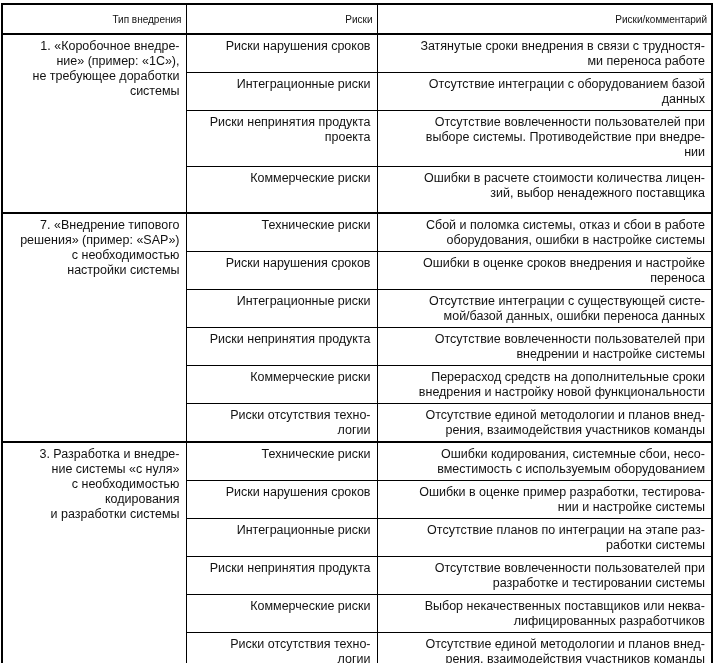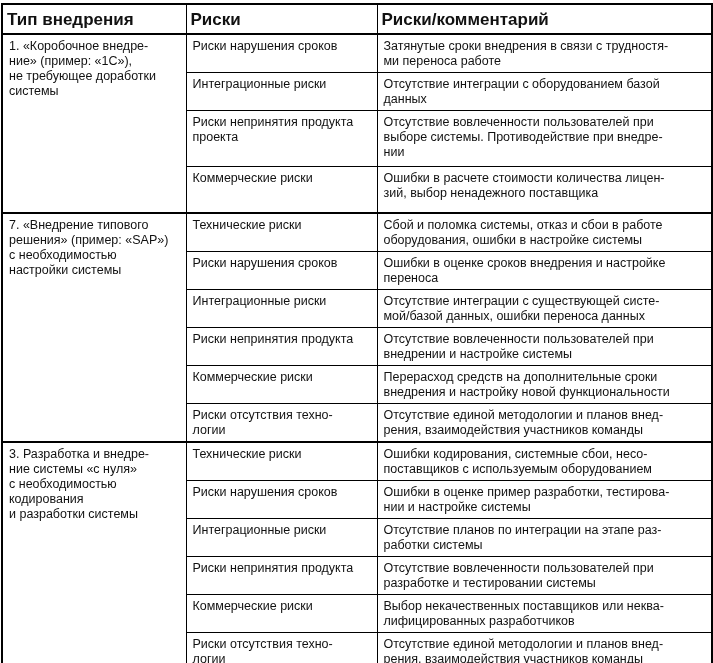--- a/index.html
+++ b/index.html
@@ -18,30 +18,30 @@
     font-size: 12.5px;
     color: #111111;
     border: 2px solid #000000;
   }
   col.c-type    { width: 184px; }
   col.c-risk    { width: 191px; }
   col.c-comment { width: 335px; }
   th, td {
     border: 1px solid #000000;
     vertical-align: top;
-    text-align: left;
+    text-align: right;
     padding: 4px 6px 3px 6px;
     line-height: 15px;
     white-space: pre-line;
     overflow: hidden;
   }
   thead th {
-    font-weight: bold;
-    font-size: 17px;
-    text-align: left;
+    font-weight: normal;
+    font-size: 10px;
+    text-align: right;
     vertical-align: middle;
     white-space: normal;
     padding: 5px 4px;
     height: 18px;
     border-bottom: 2px solid #000000;
   }
   tr.section-start td {
     border-top: 2px solid #000000;
   }
   tr.tall-3 { height: 56px; }
@@ -129,21 +129,21 @@
     </tr>
 
     <tr class="section-start">
       <td rowspan="6">3. Разработка и внедре-
 ние системы «с нуля»
 с необходимостью
 кодирования
 и разработки системы</td>
       <td>Технические риски</td>
       <td>Ошибки кодирования, системные сбои, несо-
-поставщиков с используемым оборудованием</td>
+вместимость с используемым оборудованием</td>
     </tr>
     <tr>
       <td>Риски нарушения сроков</td>
       <td>Ошибки в оценке пример разработки, тестирова-
 нии и настройке системы</td>
     </tr>
     <tr>
       <td>Интеграционные риски</td>
       <td>Отсутствие планов по интеграции на этапе раз-
 работки системы</td>

